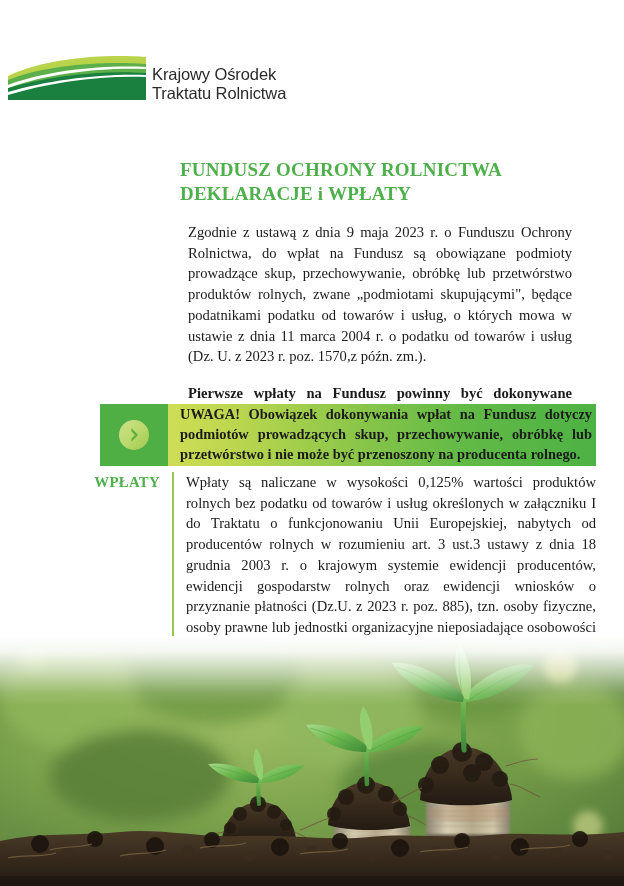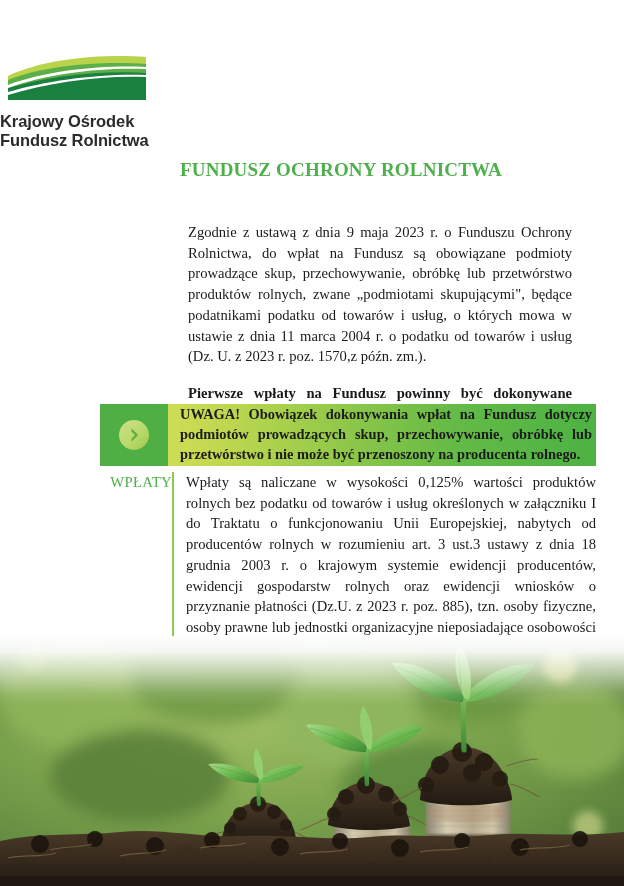--- a/index.html
+++ b/index.html
@@ -21,23 +21,22 @@
     overflow: hidden;
     background: #fff;
   }
 
   
   .logo-block {
     position: absolute;
     left: 0; right: 0;
     top: 56px;
     display: flex;
-    flex-direction: column;
-    align-items: flex-start;
-    font-weight: bold;
+    flex-direction: row;
+    align-items: center;
   }
   .logo-mark {
     width: 152px;
     height: 50px;
     position: relative;
     overflow: hidden;
   }
   .logo-mark svg { display: block; }
   .logo-text {
     margin-top: 6px;
@@ -152,23 +151,24 @@
     position: absolute;
     left: 86px;
     top: 472px;
     width: 510px;
     display: flex;
     align-items: flex-start;
   }
   .wplaty-label {
     flex: 0 0 86px;
     text-align: right;
+    padding-right: 12px;
     box-sizing: border-box;
     font-family: "Liberation Serif", serif;
-    font-weight: normal;
+    font-weight: bold;
     font-size: 14.8px;
     color: #4eb04b;
     letter-spacing: 0.3px;
     padding-top: 2px;
   }
   .wplaty-divider {
     flex: 0 0 2px;
     width: 2px;
     background: #8fc94e;
     align-self: stretch;
@@ -222,26 +222,27 @@
         <path d="M8,24 C48,8 106,5 146,8 L146,19 C104,17 48,24 8,36 Z" fill="#5db049"></path>
 
         <path d="M8,32 C50,19 106,14 146,17 L146,44 L8,44 Z" fill="#1a8040"></path>
 
         <path d="M8,29 C48,14 104,9 146,11 L146,13 C104,11 48,17 8,32 Z" fill="#ffffff"></path>
         <path d="M8,36 C48,24 104,17 146,19 L146,21 C104,19 50,26 8,39 Z" fill="#ffffff"></path>
       </svg>
     </div>
     <div class="logo-text">
       <span class="l1">Krajowy Ośrodek</span>
-      <span class="l2">Fundusz Rolnictwa</span>
+      <span class="l2">Traktatu Rolnictwa</span>
     </div>
   </div>
 
   <div class="title-block">
     <div class="title-1">FUNDUSZ OCHRONY ROLNICTWA</div>
+    <div class="title-2">DEKLARACJE i WPŁATY</div>
   </div>
 
   <div class="body-col">
     <p class="para">Zgodnie z ustawą z dnia 9 maja 2023 r. o Funduszu Ochrony Rolnictwa, do wpłat na Fundusz są obowiązane podmioty prowadzące skup, przechowywanie, obróbkę lub przetwórstwo produktów rolnych, zwane „podmiotami skupującymi", będące podatnikami podatku od towarów i usług, o których mowa w ustawie z dnia 11 marca 2004 r. o podatku od towarów i usług (Dz. U. z 2023 r. poz. 1570,z późn. zm.).</p>
     <p class="para bold">Pierwsze wpłaty na Fundusz powinny być dokonywane począwszy od II kwartału 2024 r. za okres od dnia 1 stycznia do dnia 31 marca 2024 r. na wskazany w deklaracji rachunek bankowy.</p>
   </div>
 
   <div class="warn-box">
     <div class="warn-icon-panel">
       <div class="chev-circle">

